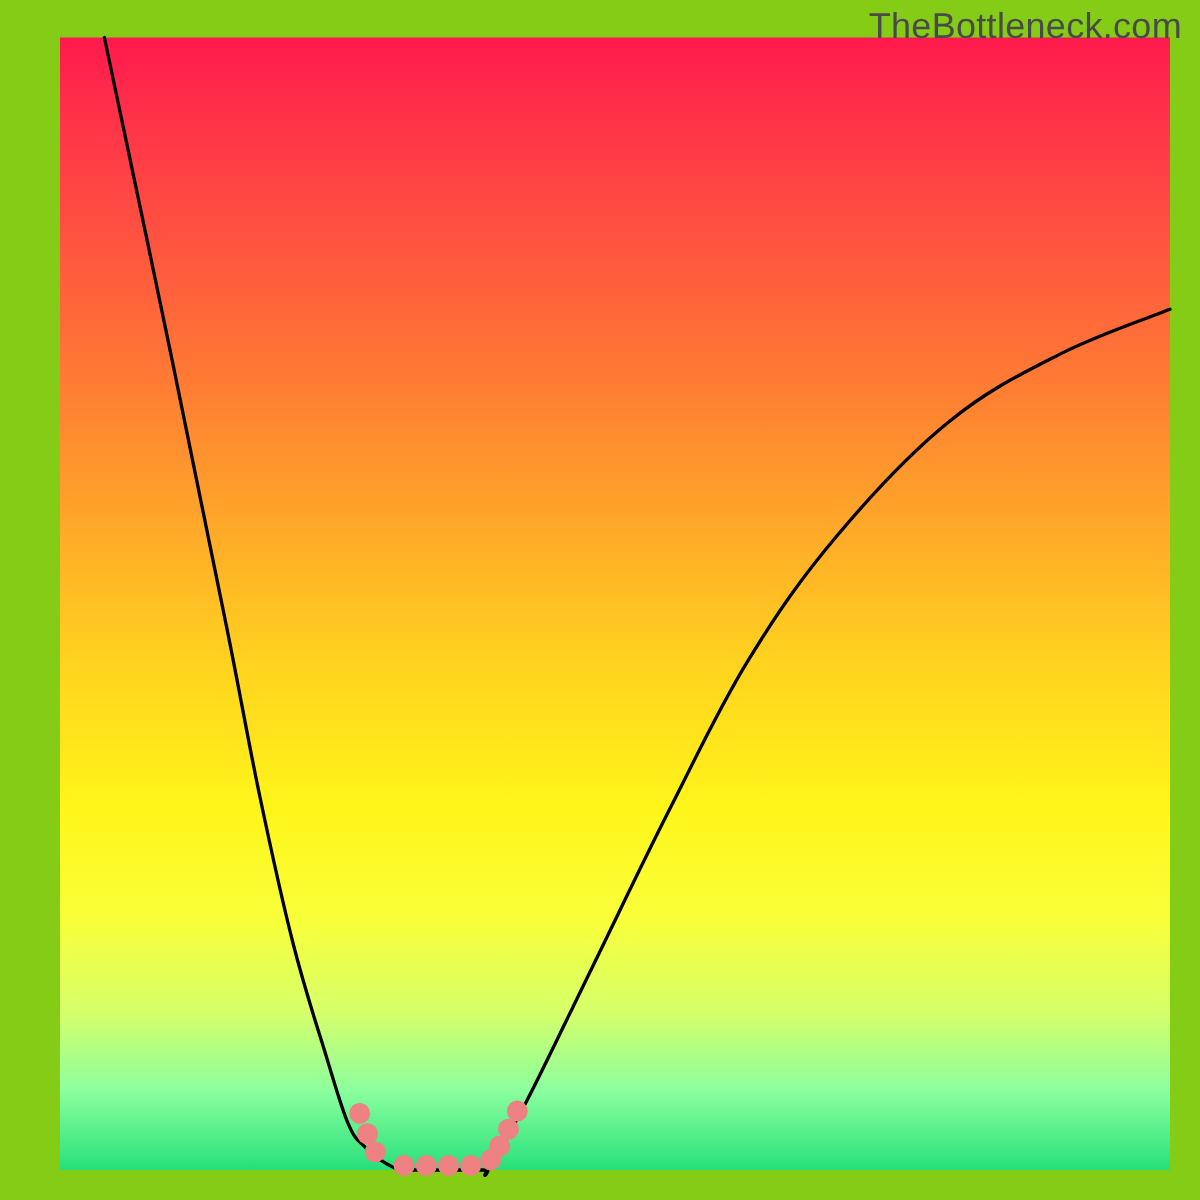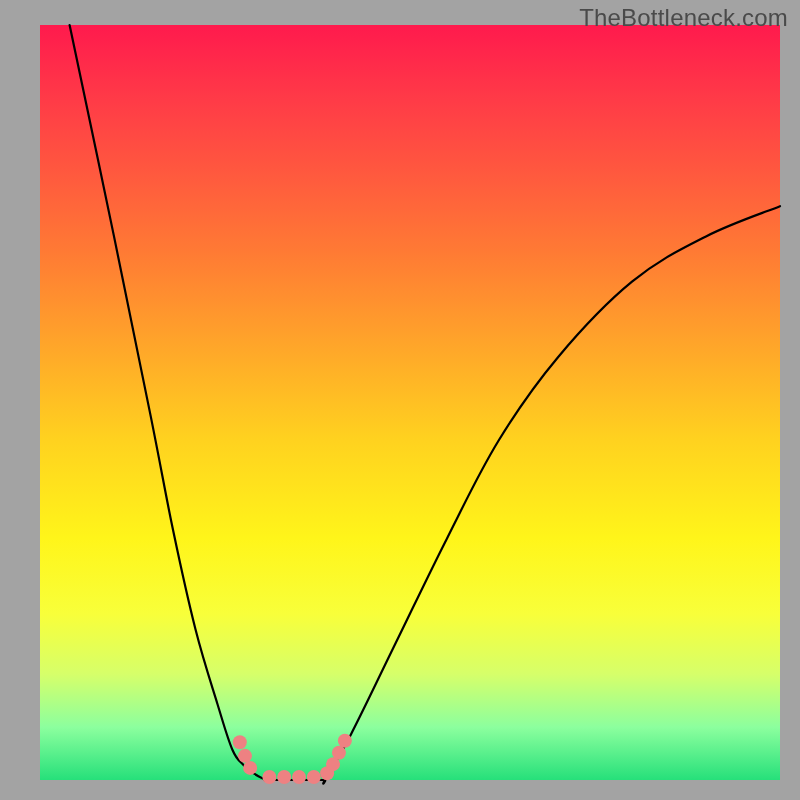--- a/index.html
+++ b/index.html
@@ -10,21 +10,21 @@
     background: #000;
     overflow: hidden;
     font-family: Arial, Helvetica, sans-serif;
   }
   .frame {
     position: absolute;
     left: 0;
     top: 0;
     width: 800px;
     height: 800px;
-    background: #a3a3a3;
+    background: #84cc16;
   }
   .plot {
     position: absolute;
     left: 40px;
     top: 25px;
     width: 740px;
     height: 755px;
     background: linear-gradient(
       to bottom,
       #ff1a4d 0%,

